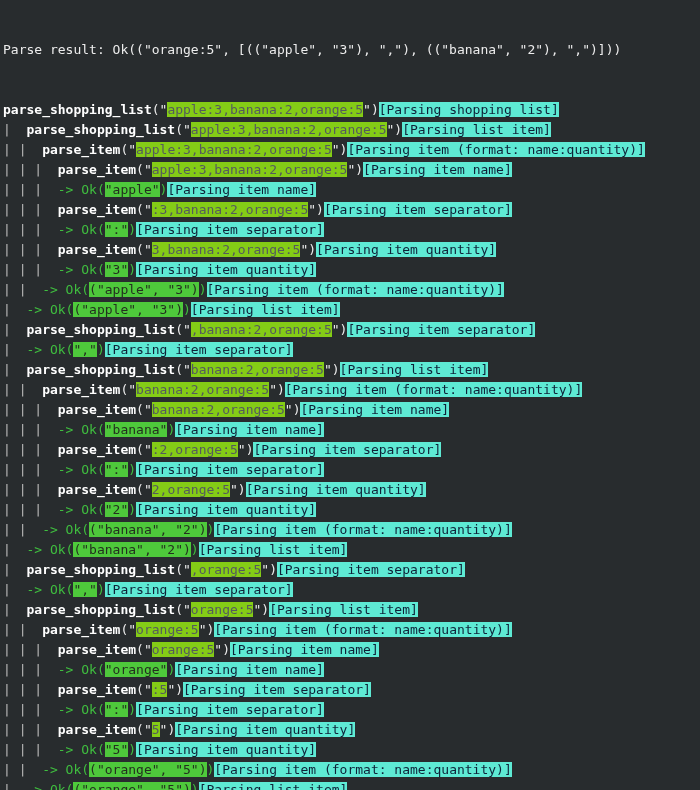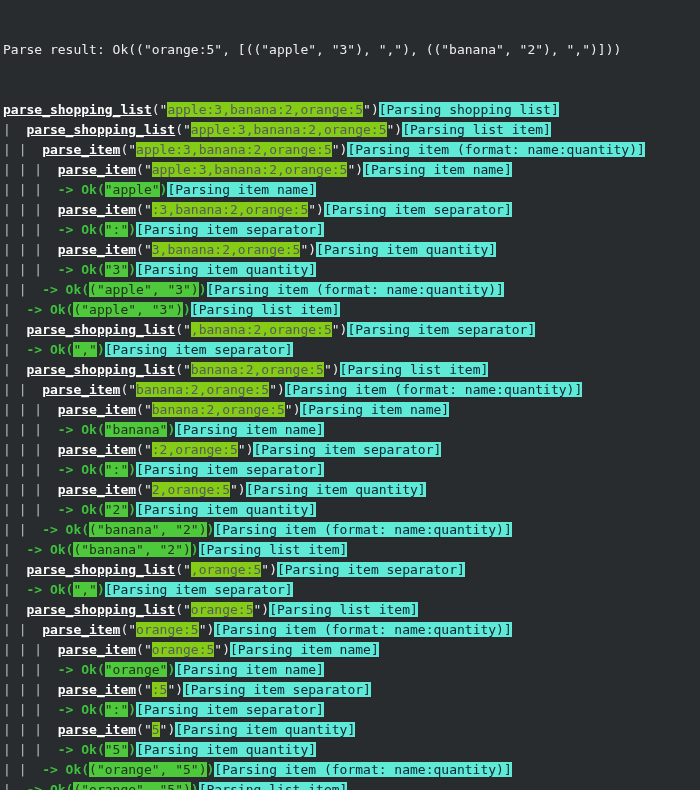--- a/index.html
+++ b/index.html
@@ -37,35 +37,34 @@
     color: #b9b9b9;
   }
   
   .plain {
     color: #ececec;
   }
   
   .fname {
     color: #ffffff;
     font-weight: bold;
-    text-decoration: underline;
   }
   
   .quote {
     color: #ececec;
   }
   
   .inp {
     background: #84cc16;
     color: #555b5e;
   }
   
   .okt {
     color: #3fbf3f;
-    font-weight: bold;
+    font-weight: normal;
   }
   
   .okv {
     background: #4ec93b;
     color: #23311f;
   }
   
   .tag {
     background: #5eead4;
     color: #0e2238;

